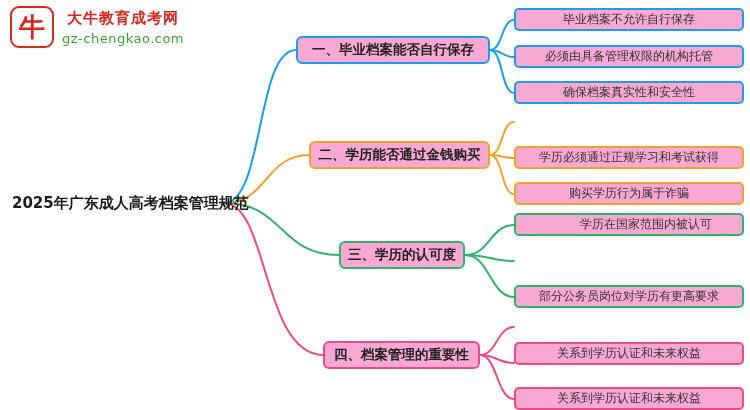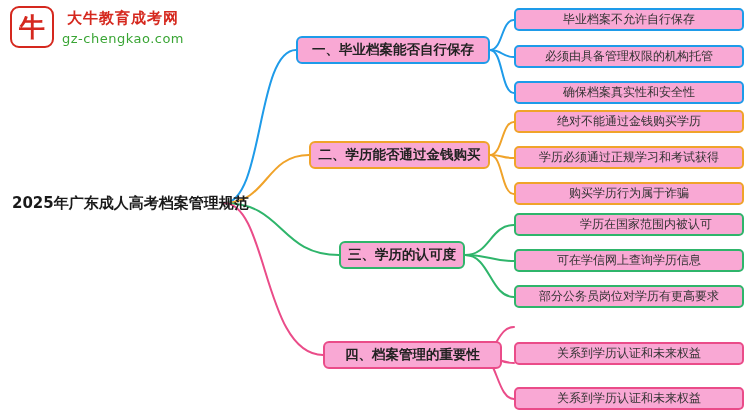--- a/index.html
+++ b/index.html
@@ -6,21 +6,21 @@
   body{font-family:"DejaVu Sans","Liberation Sans",sans-serif;background:#ffffff;}
   .stage{position:relative;width:750px;height:410px;background:#fff;overflow:hidden;}
   .connectors{position:absolute;left:0;top:0;width:750px;height:410px;pointer-events:none;}
   .node{position:absolute;display:flex;align-items:center;justify-content:center;background:#f9a8d4;box-sizing:border-box;white-space:nowrap;}
   .root{left:12px;top:190px;height:26px;font-size:15px;font-weight:700;color:#1a1a1a;background:transparent;}
   .branch{height:28px;border:2px solid #999;border-radius:6px;font-size:13.5px;font-weight:700;color:#222;padding:0 8px;}
   .leaf{left:514px;width:230px;height:23px;border:2px solid #999;border-radius:5px;font-size:12px;color:#333;}
   .b1{left:296px;top:36px;width:194px;}
   .b2{left:309px;top:141px;width:181px;}
   .b3{left:339px;top:241px;width:126px;}
-  .b4{left:323px;top:341px;width:179px;}
+  .b4{left:323px;top:341px;width:157px;}
   .l1a{top:8px;}  .l1b{top:45px;}  .l1c{top:81px;}
   .l2a{top:110px;}.l2b{top:146px;}.l2c{top:182px;}
   .l3a{top:213px;padding-left:34px;}.l3b{top:249px;}.l3c{top:285px;}
   .l4a{top:315px;}.l4b{top:342px;}.l4c{top:387px;}
   .logo{position:absolute;left:10px;top:6px;display:flex;align-items:center;gap:8px;}
   .logo-mark{width:44px;height:42px;border:2px solid #d5281e;border-radius:9px;color:#d5281e;display:flex;align-items:center;justify-content:center;font-size:26px;font-weight:700;background:#fff;box-sizing:border-box;}
   .logo-text{display:flex;flex-direction:column;align-items:center;}
   .site-name{color:#d5281e;font-weight:700;font-size:15px;letter-spacing:1px;}
   .site-url{color:#3aa535;font-size:13px;margin-top:3px;letter-spacing:0.5px;}
 </style>
@@ -62,26 +62,24 @@
   </div>
 
   <div class="node root">2025年广东成人高考档案管理规范</div>
 
   <div class="node branch b1" style="border-color: rgb(30, 155, 233);">一、毕业档案能否自行保存</div>
   <div class="node leaf l1a" style="border-color: rgb(30, 155, 233);">毕业档案不允许自行保存</div>
   <div class="node leaf l1b" style="border-color: rgb(30, 155, 233);">必须由具备管理权限的机构托管</div>
   <div class="node leaf l1c" style="border-color: rgb(30, 155, 233);">确保档案真实性和安全性</div>
 
   <div class="node branch b2" style="border-color: rgb(240, 163, 42);">二、学历能否通过金钱购买</div>
-  <div class="node leaf l2a" style="border-color: rgb(240, 163, 42);">绝对不能通过金钱购买学历</div>
   <div class="node leaf l2b" style="border-color: rgb(240, 163, 42);">学历必须通过正规学习和考试获得</div>
   <div class="node leaf l2c" style="border-color: rgb(240, 163, 42);">购买学历行为属于诈骗</div>
 
   <div class="node branch b3" style="border-color: rgb(47, 181, 107);">三、学历的认可度</div>
   <div class="node leaf l3a" style="border-color: rgb(47, 181, 107);">学历在国家范围内被认可</div>
-  <div class="node leaf l3b" style="border-color: rgb(47, 181, 107);">可在学信网上查询学历信息</div>
   <div class="node leaf l3c" style="border-color: rgb(47, 181, 107);">部分公务员岗位对学历有更高要求</div>
 
   <div class="node branch b4" style="border-color: rgb(234, 76, 137);">四、档案管理的重要性</div>
   <div class="node leaf l4b" style="border-color: rgb(234, 76, 137);">关系到学历认证和未来权益</div>
   <div class="node leaf l4c" style="border-color: rgb(234, 76, 137);">关系到学历认证和未来权益</div>
 
 </div>
 
 </body></html>

